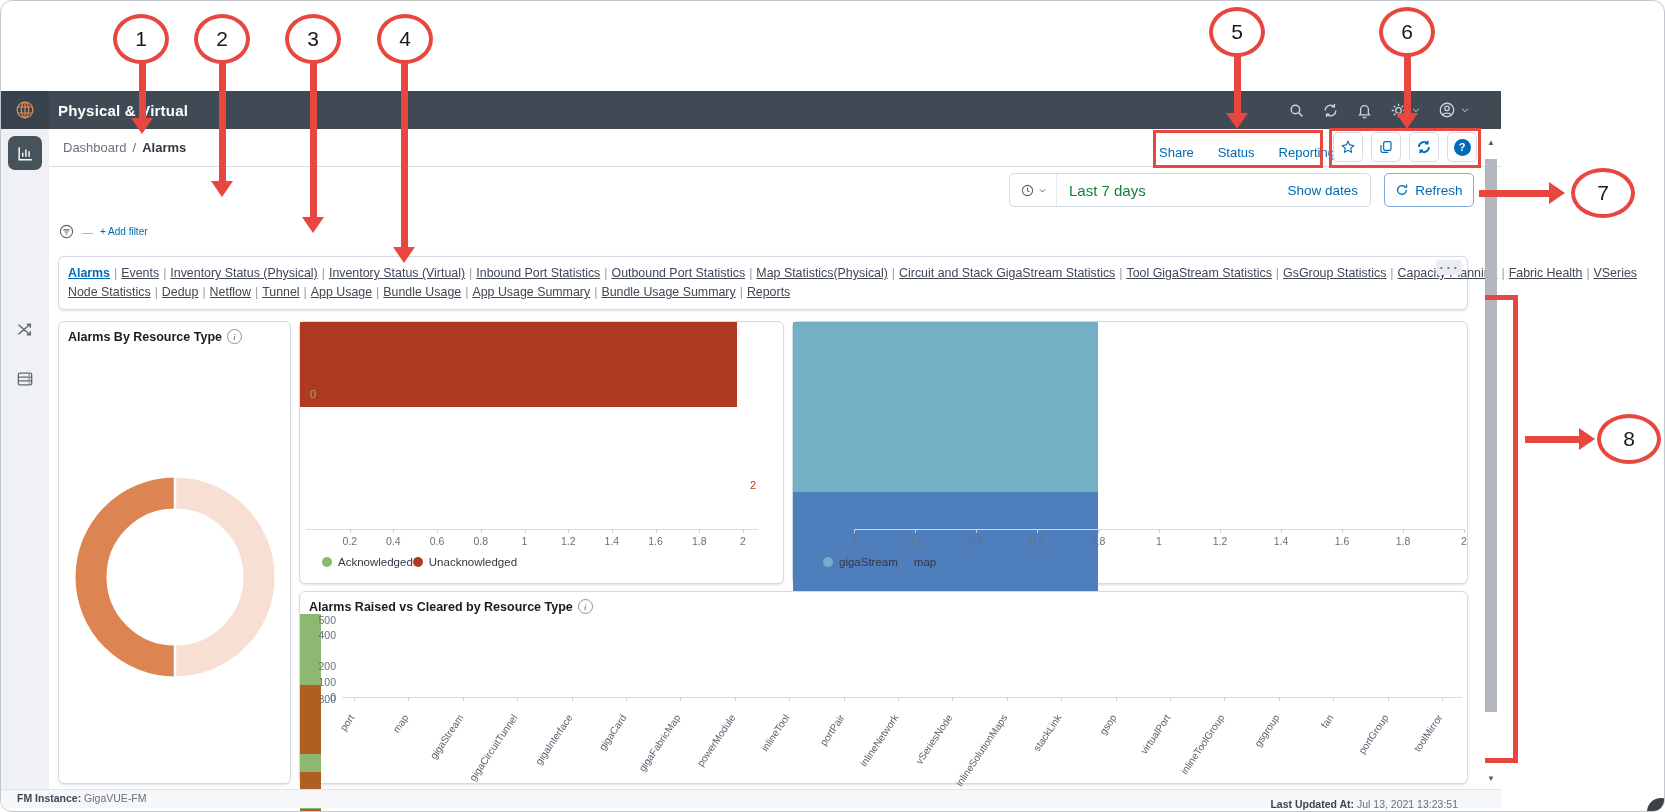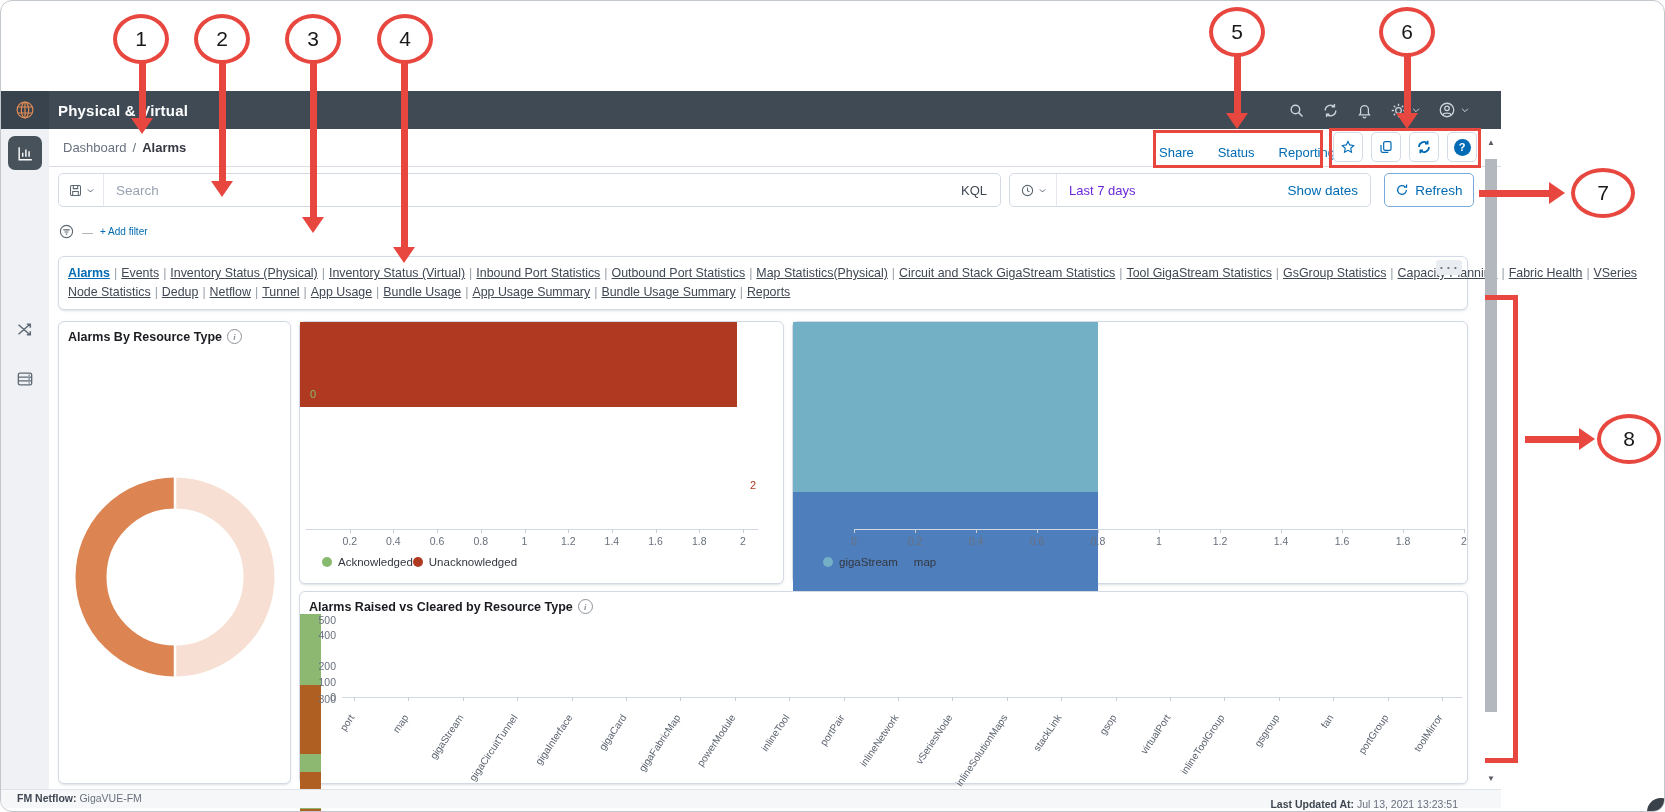--- a/index.html
+++ b/index.html
@@ -30,21 +30,21 @@
   .help-dot{width:17px;height:17px;border-radius:50%;background:#006bb4;color:#fff;font-size:11px;font-weight:700;display:flex;align-items:center;justify-content:center;}
 
   
   .searchbox{position:absolute;left:57px;top:172px;width:943px;height:34px;border:1px solid #d3dae6;border-radius:5px;background:#fff;display:flex;align-items:center;box-sizing:border-box;}
   .sq-btn{width:44px;height:100%;display:flex;align-items:center;justify-content:center;gap:3px;border-right:1px solid #e6eaf0;color:#5a6670;}
   .search-input{flex:1;border:none;outline:none;font-size:13.5px;padding:0 12px;color:#343741;font-family:inherit;background:transparent;}
   .search-input::placeholder{color:#98a2b3;}
   .kql{font-size:13px;color:#3f4852;margin-right:13px;}
   .datebox{position:absolute;left:1008px;top:172px;width:362px;height:34px;border:1px solid #d3dae6;border-radius:5px;background:#fff;display:flex;align-items:center;box-sizing:border-box;}
   .clk-btn{width:46px;height:100%;display:flex;align-items:center;justify-content:center;gap:3px;border-right:1px solid #e6eaf0;color:#5a6670;}
-  .daterange{font-size:13px;color:#6d28d9;padding-left:12px;flex:1;}
+  .daterange{font-size:15px;color:#15803d;padding-left:12px;flex:1;}
   .showdates{font-size:13.5px;color:#006bb4;margin-right:12px;cursor:pointer;}
   .refresh-btn{position:absolute;left:1383px;top:172px;width:90px;height:34px;border:1px solid #79aad9;border-radius:5px;background:#fff;color:#006bb4;font-size:13.5px;font-weight:500;display:flex;align-items:center;justify-content:center;gap:6px;box-sizing:border-box;cursor:pointer;}
   .filter-row{position:absolute;left:57px;top:222px;display:flex;align-items:center;gap:7px;}
   .addfilter{color:#006bb4;font-size:10px;text-decoration:none;cursor:pointer;}
   .fdash{color:#9aa0a8;font-size:11px;}
 
   
   .card{position:absolute;background:#fff;border:1px solid #d3dae6;border-radius:6px;box-shadow:0 2px 2px -1px rgba(152,162,179,.25),0 1px 5px -2px rgba(152,162,179,.25);box-sizing:border-box;}
   .card-title{position:absolute;left:9px;top:7px;font-size:12.5px;font-weight:700;color:#1a1c21;display:flex;align-items:center;gap:5px;white-space:nowrap;}
   .info-i{width:13px;height:13px;border:1px solid #8d929b;border-radius:50%;color:#8d929b;font-size:9px;font-style:italic;font-weight:700;display:inline-flex;align-items:center;justify-content:center;font-family:"Liberation Serif",serif;}
@@ -206,33 +206,20 @@
             <path d="M4.5 12a7.5 7.5 0 0 1 12.8-5.3M19.5 12a7.5 7.5 0 0 1-12.8 5.3"></path>
             <path d="M17.5 2.8v4h-4M6.5 21.2v-4h4"></path>
           </svg>
         </div>
       <div class="tbtn">
           <span class="help-dot">?</span>
         </div>
     </div>
   </div>
 
-  <div class="searchbox">
-    <div class="sq-btn">
-      <svg width="15" height="15" viewBox="0 0 24 24" fill="none" stroke="currentColor" stroke-width="1.7">
-          <rect x="4" y="4" width="16" height="16" rx="2"></rect>
-          <path d="M8.5 4v5h7V4M7.5 20v-6.5h9V20"></path>
-        </svg>
-      <svg width="9" height="9" viewBox="0 0 24 24" fill="none" stroke="currentColor" stroke-width="2.6">
-          <path d="M5 9l7 7 7-7"></path>
-        </svg>
-    </div>
-    <input class="search-input" type="text" placeholder="Search" style="">
-    <span class="kql">KQL</span>
-  </div>
   <div class="datebox">
     <div class="clk-btn">
       <svg width="15" height="15" viewBox="0 0 24 24" fill="none" stroke="currentColor" stroke-width="1.7">
           <circle cx="12" cy="12" r="8.2"></circle>
           <path d="M12 7v5.2l3.2 2"></path>
         </svg>
       <svg width="9" height="9" viewBox="0 0 24 24" fill="none" stroke="currentColor" stroke-width="2.6">
           <path d="M5 9l7 7 7-7"></path>
         </svg>
     </div>
@@ -425,21 +412,21 @@
         <div class="xlab" style="left: 941.2px; top: 96px;">fan</div>
         <div class="tickmark" style="left: 1087.6px; top: 83px;"></div>
         <div class="xlab" style="left: 995.6px; top: 96px;">portGroup</div>
         <div class="tickmark" style="left: 1142px; top: 83px;"></div>
         <div class="xlab" style="left: 1050px; top: 96px;">toolMirror</div>
       </div>
   </div>
 
   <div class="footer">
     <span class="foot-left">
-      <span class="foot-b">FM Netflow:</span>
+      <span class="foot-b">FM Instance:</span>
       <span>GigaVUE-FM</span>
     </span>
     <span class="foot-right">
       <span class="foot-b">Last Updated At:</span>
       <span>Jul 13, 2021 13:23:51</span>
     </span>
   </div>
 
   <div class="scrollbar">
     <div class="sb-arrow" style="top:6px;">▲</div>

